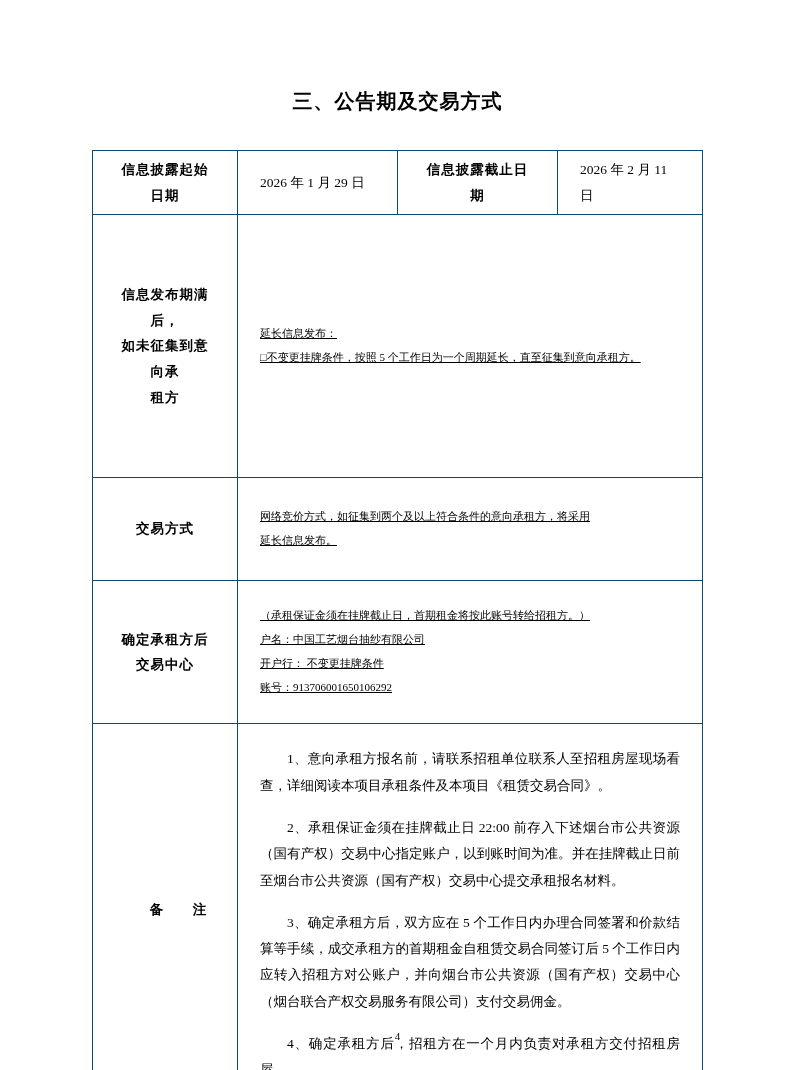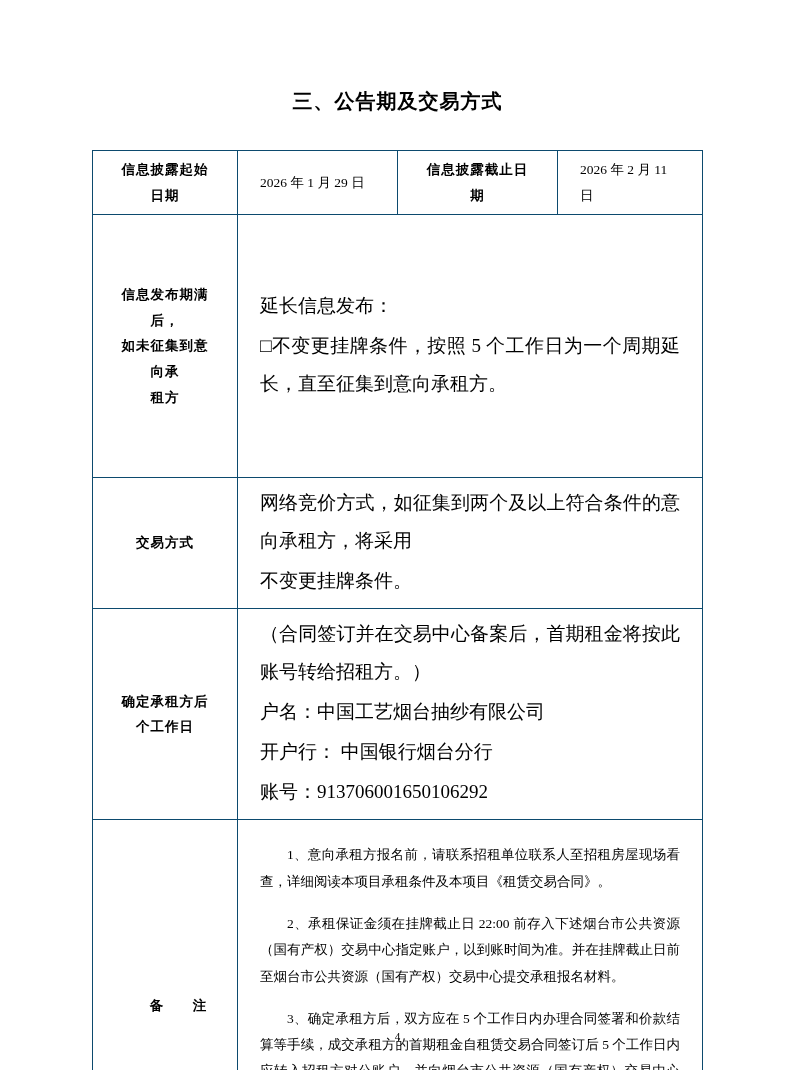--- a/index.html
+++ b/index.html
@@ -56,22 +56,23 @@
     font-size: 13px;
     padding-left: 14px;
   }
   td.value-center {
     text-align: left;
     font-size: 13px;
   }
   .multiline p {
     margin: 0 0 2px 0;
     text-align: justify;
-    font-size: 19px;
+    font-size: 11px;
     line-height: 2.0;
+    text-decoration: underline;
   }
   .multiline p.indent2 {
     text-indent: 0;
   }
   .tall-cell {
     height: 250px;
   }
   .mid-cell {
     height: 90px;
   }
@@ -133,32 +134,32 @@
         </td>
         <td class="value multiline" colspan="3">
           <p>延长信息发布：</p>
           <p class="indent2">□不变更挂牌条件，按照 5 个工作日为一个周期延长，直至征集到意向承租方。</p>
         </td>
       </tr>
       <tr>
         <td class="label mid-cell">交易方式</td>
         <td class="value multiline" colspan="3">
           <p>网络竞价方式，如征集到两个及以上符合条件的意向承租方，将采用</p>
-          <p>不变更挂牌条件。</p>
+          <p>延长信息发布。</p>
         </td>
       </tr>
       <tr>
         <td class="label acct-cell label-2line">
           <div>确定承租方后</div>
-          <div>个工作日</div>
+          <div>交易中心</div>
         </td>
         <td class="value multiline" colspan="3">
-          <p>（合同签订并在交易中心备案后，首期租金将按此账号转给招租方。）</p>
+          <p>（承租保证金须在挂牌截止日，首期租金将按此账号转给招租方。）</p>
           <p>户名：中国工艺烟台抽纱有限公司</p>
-          <p>开户行： 中国银行烟台分行</p>
+          <p>开户行： 不变更挂牌条件</p>
           <p>账号：913706001650106292</p>
         </td>
       </tr>
       <tr>
         <td class="label">
           <span class="spaced">备　注</span>
         </td>
         <td class="value notes-cell" colspan="3">
           <p>1、意向承租方报名前，请联系招租单位联系人至招租房屋现场看查，详细阅读本项目承租条件及本项目《租赁交易合同》。</p>
           <p>2、承租保证金须在挂牌截止日 22:00 前存入下述烟台市公共资源（国有产权）交易中心指定账户，以到账时间为准。并在挂牌截止日前至烟台市公共资源（国有产权）交易中心提交承租报名材料。</p>

